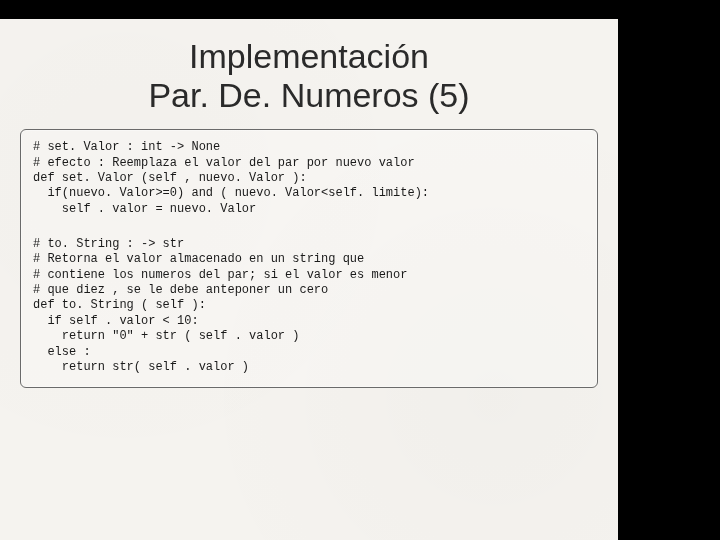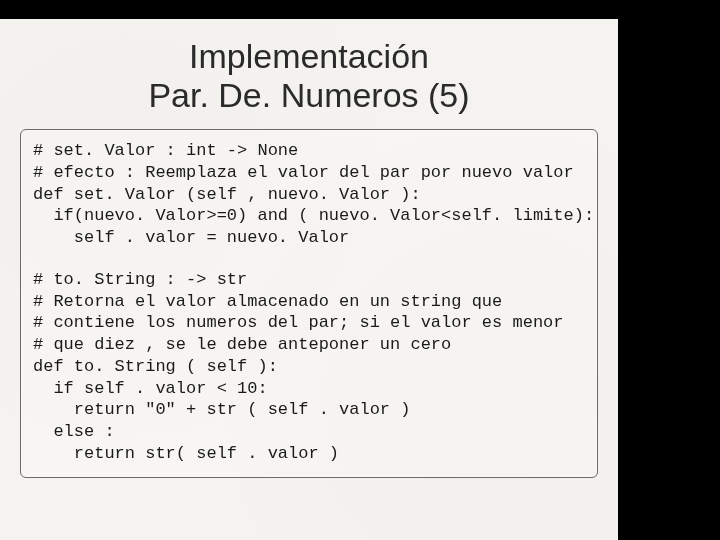--- a/index.html
+++ b/index.html
@@ -32,21 +32,21 @@
   }
   .card {
     border: 1px solid #6a6a6a;
     border-radius: 6px;
     background: rgba(255,255,255,0.25);
     padding: 10px 12px 12px 12px;
     box-shadow: inset 0 0 0 1px rgba(255,255,255,0.4);
   }
   .code {
     font-family: "Courier New", Courier, monospace;
-    font-size: 17px;
+    font-size: 12px;
     line-height: 1.28;
     color: #1a1a1a;
     white-space: pre;
     letter-spacing: 0;
   }
   .block2 {
     margin-top: 20px;
     font-family: Liberation Mono, monospace;
   }
 </style>

